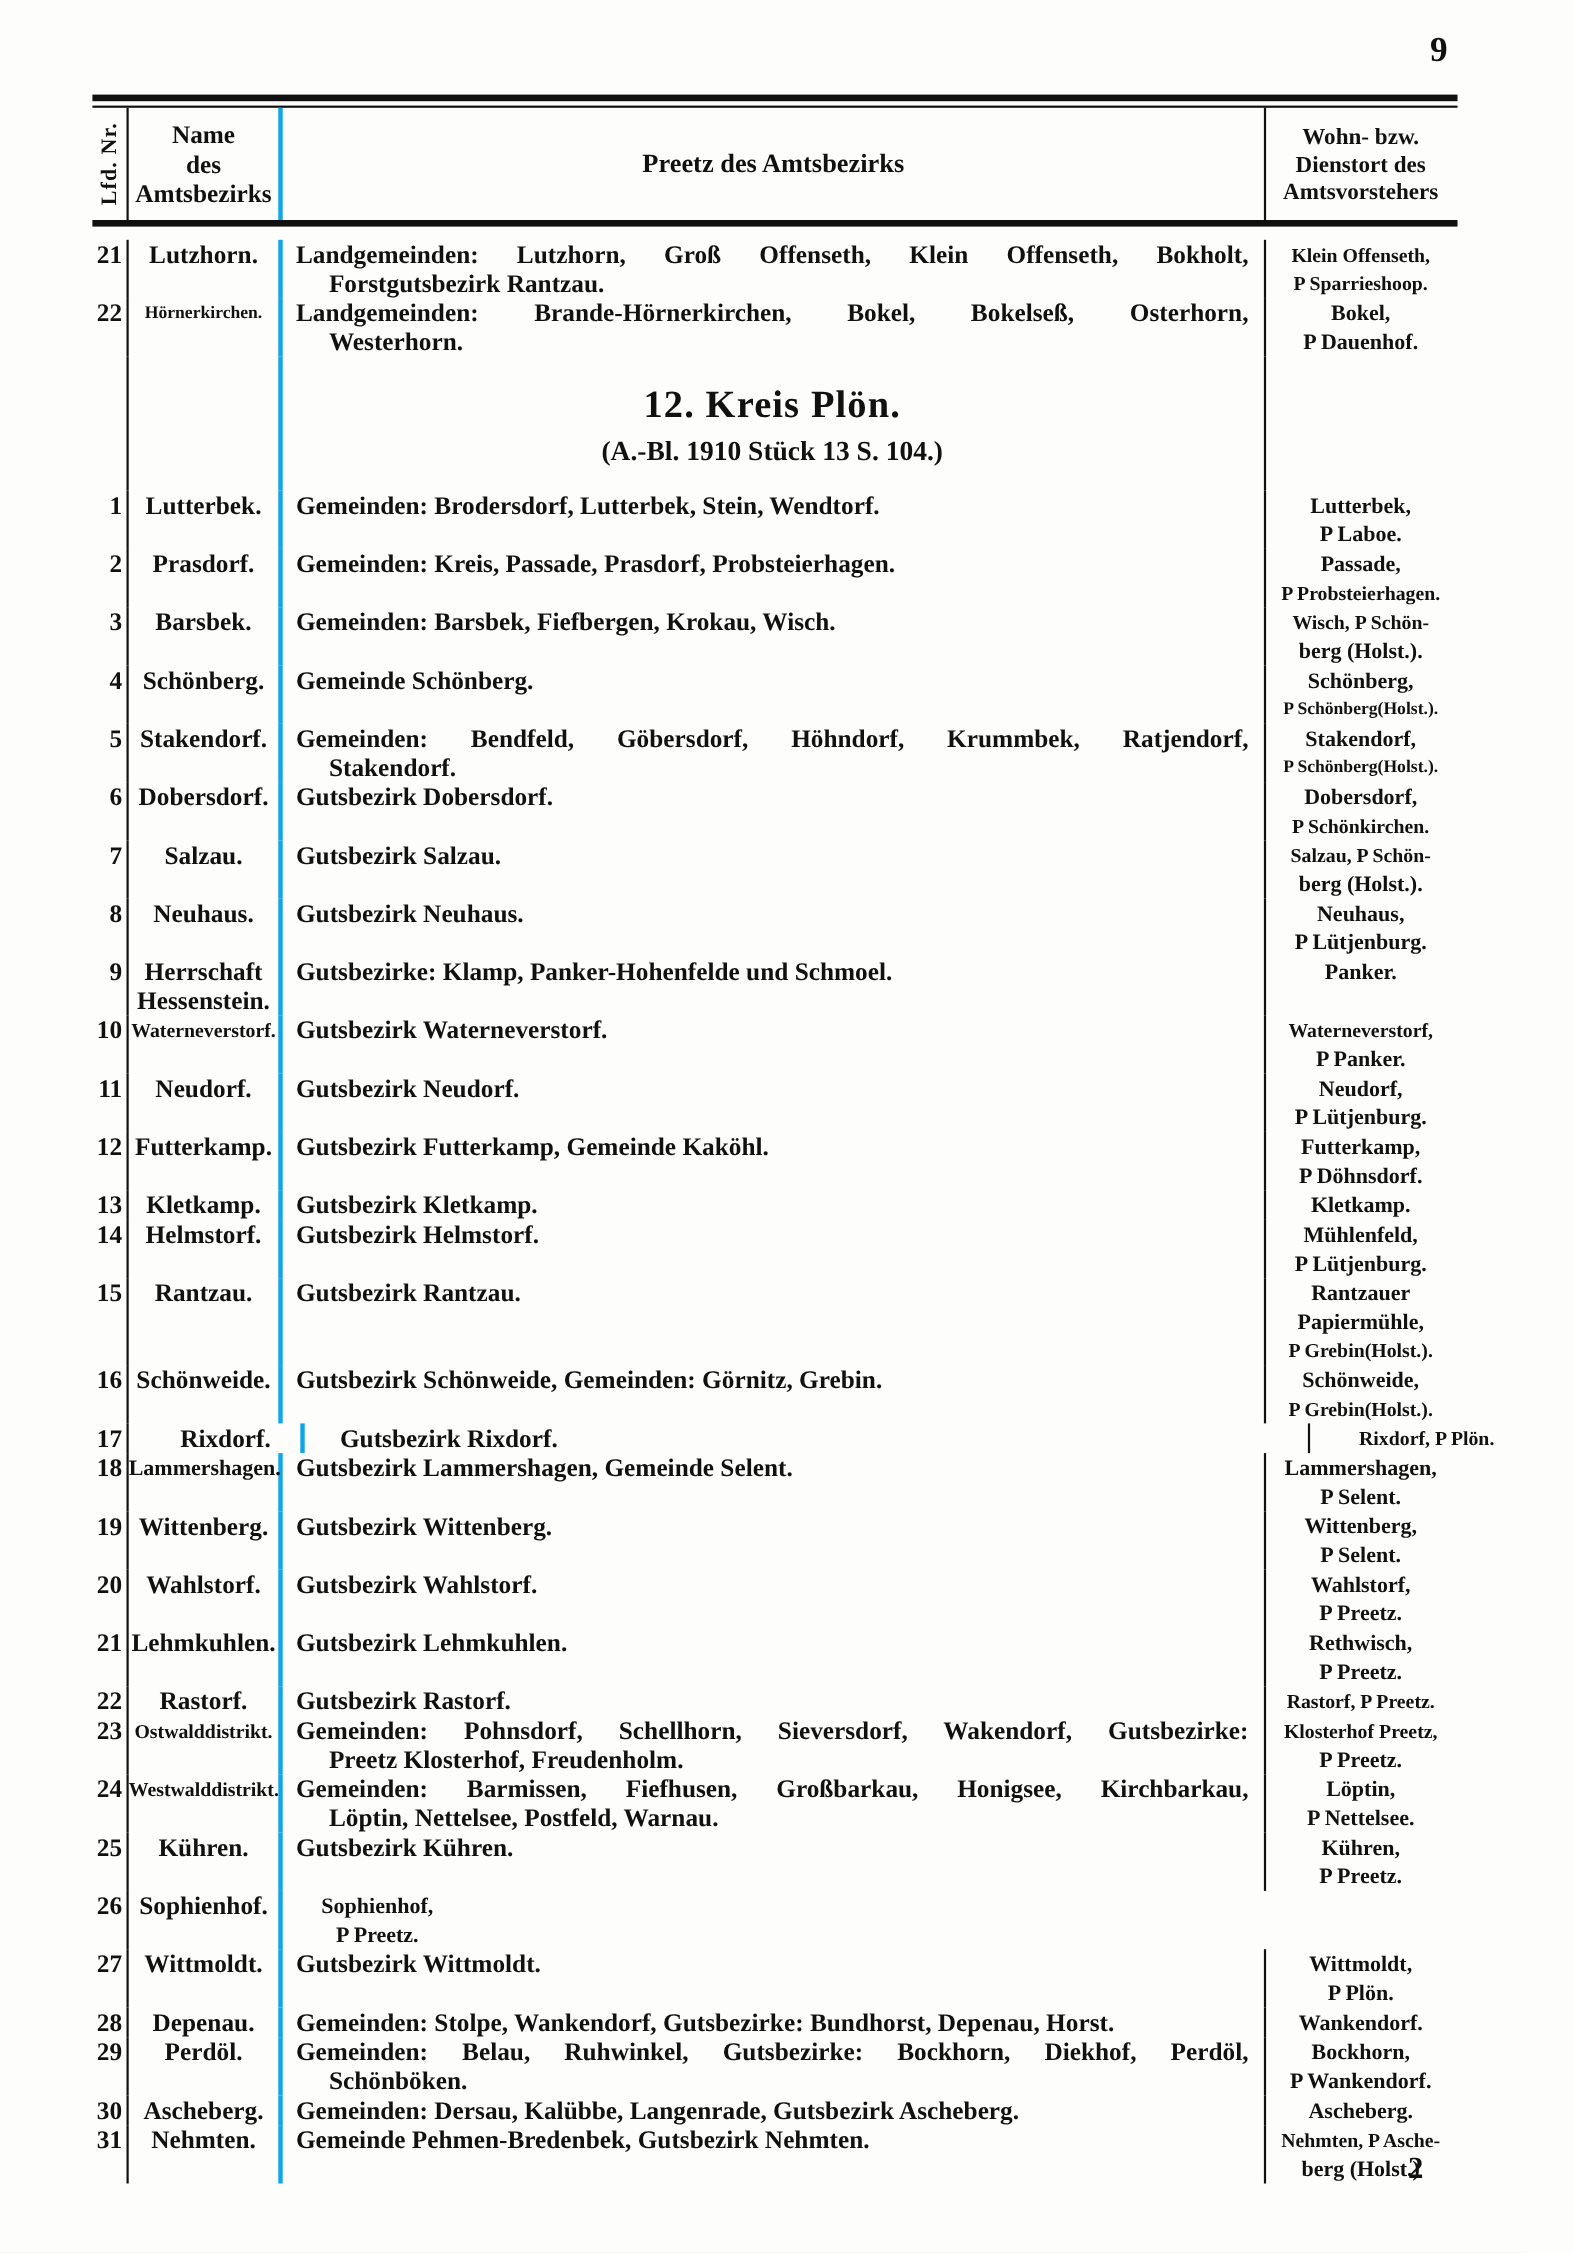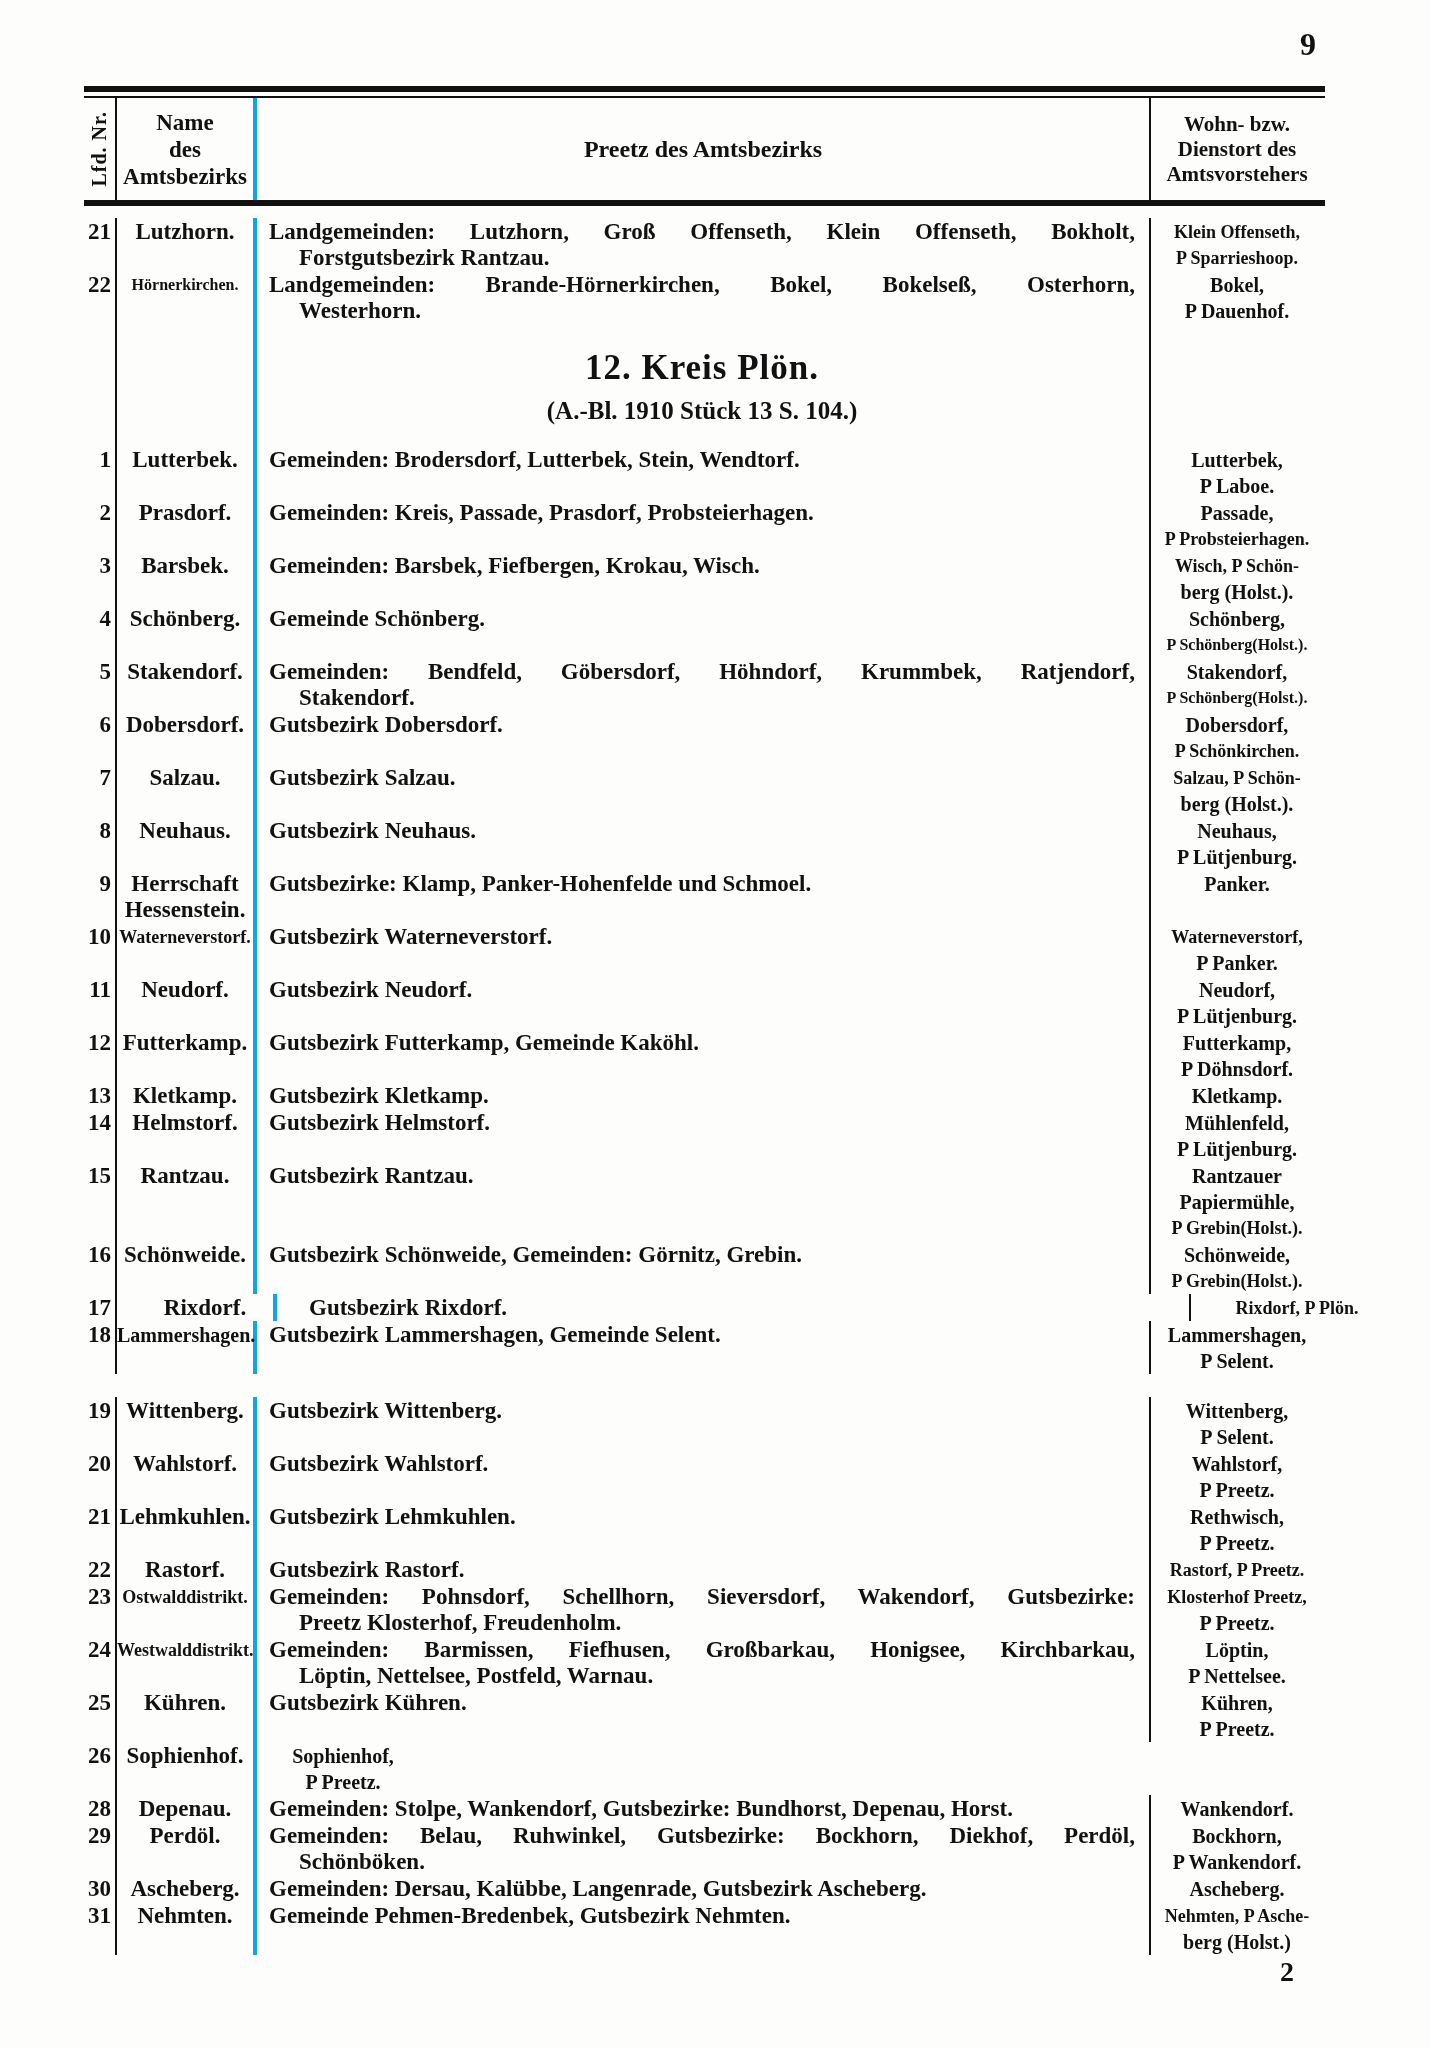--- a/index.html
+++ b/index.html
@@ -391,21 +391,21 @@
             <div style="font-size: 20px;">Lammershagen.</div>
           </div>
           <div class="c c-umfang">
             <div class="uline">Gutsbezirk Lammershagen, Gemeinde Selent.</div>
           </div>
           <div class="c c-wohn">
             <div class="wl">Lammershagen,</div>
             <div class="wl">P Selent.</div>
           </div>
         </div>
-        <div class="trow" style="min-height: 52px; margin-top: 23px;">
+        <div class="trow" style="min-height: 52px;">
           <div class="c c-nr">
             <div>19</div>
           </div>
           <div class="c c-name">
             <div>Wittenberg.</div>
           </div>
           <div class="c c-umfang">
             <div class="uline">Gutsbezirk Wittenberg.</div>
           </div>
           <div class="c c-wohn">
@@ -509,20 +509,35 @@
             <div>26</div>
           </div>
           <div class="c c-name">
             <div>Sophienhof.</div>
           </div>
           <div class="c c-wohn">
             <div class="wl">Sophienhof,</div>
             <div class="wl">P Preetz.</div>
           </div>
         </div>
+        <div class="trow" style="min-height: 52px;">
+          <div class="c c-nr">
+            <div>27</div>
+          </div>
+          <div class="c c-name">
+            <div>Wittmoldt.</div>
+          </div>
+          <div class="c c-umfang">
+            <div class="uline">Gutsbezirk Wittmoldt.</div>
+          </div>
+          <div class="c c-wohn">
+            <div class="wl">Wittmoldt,</div>
+            <div class="wl">P Plön.</div>
+          </div>
+        </div>
         <div class="trow" style="min-height: 26px;">
           <div class="c c-nr">
             <div>28</div>
           </div>
           <div class="c c-name">
             <div>Depenau.</div>
           </div>
           <div class="c c-umfang">
             <div class="uline">Gemeinden: Stolpe, Wankendorf, Gutsbezirke: Bundhorst, Depenau, Horst.</div>
           </div>

